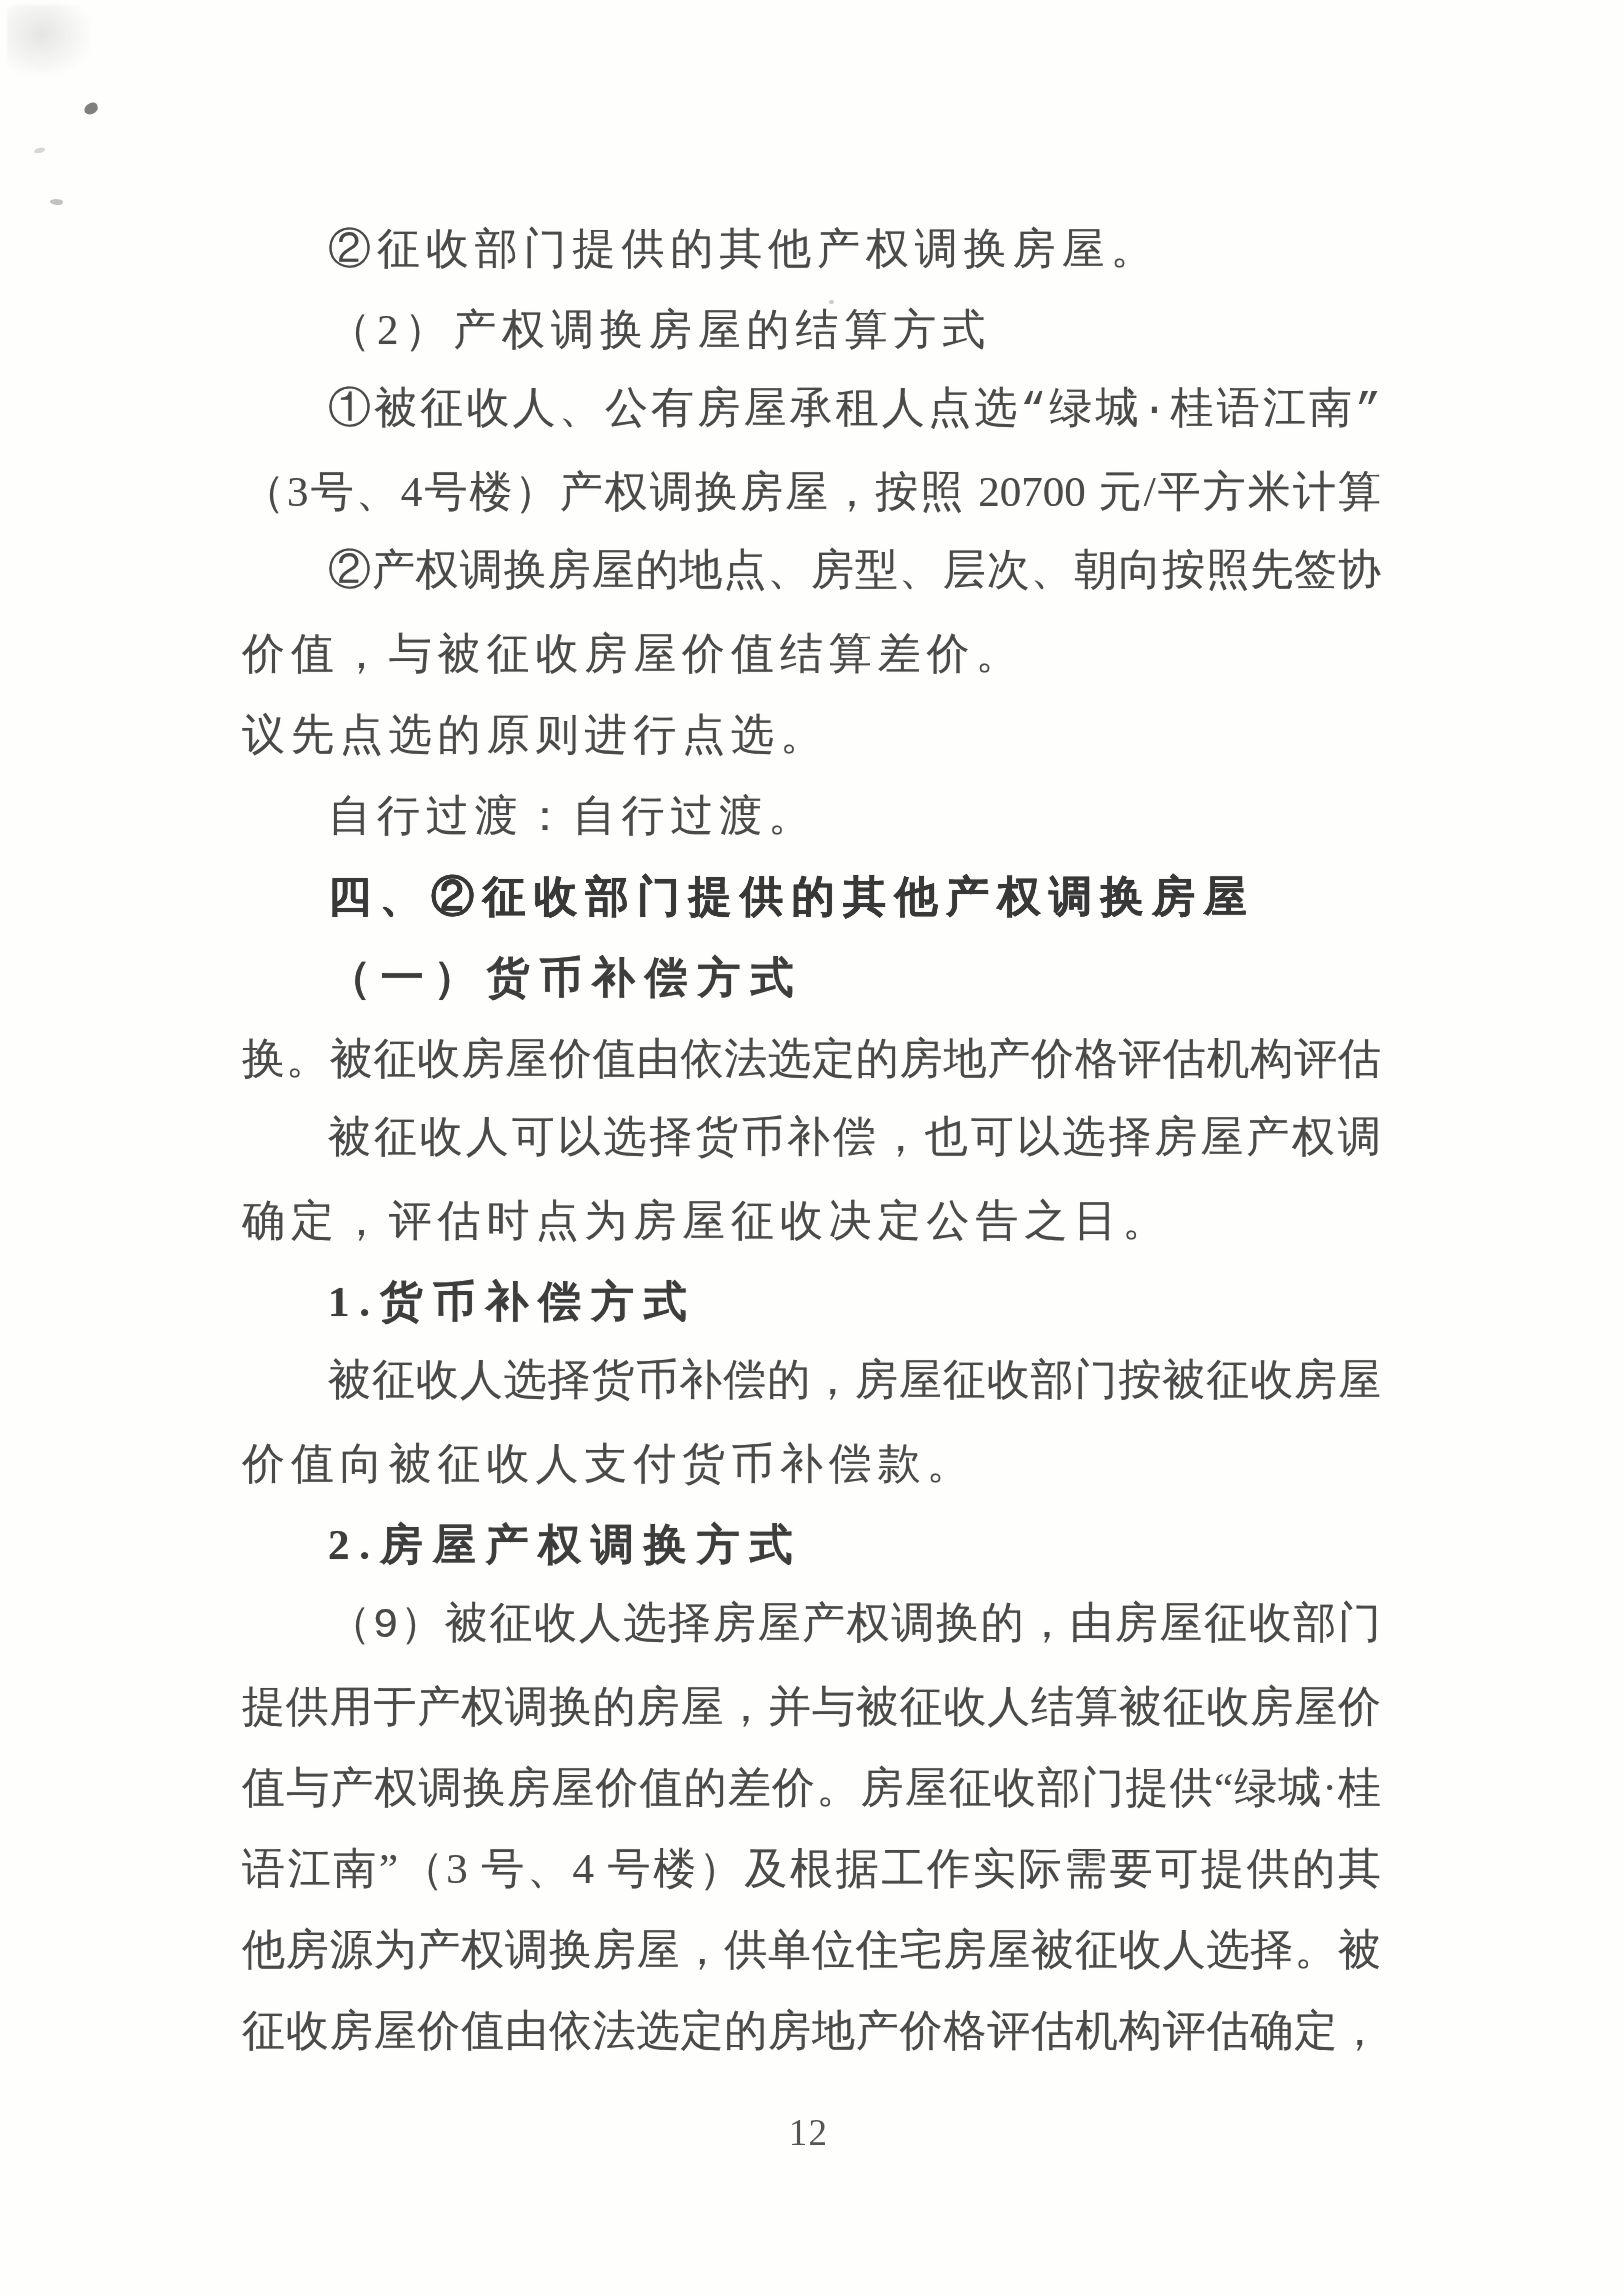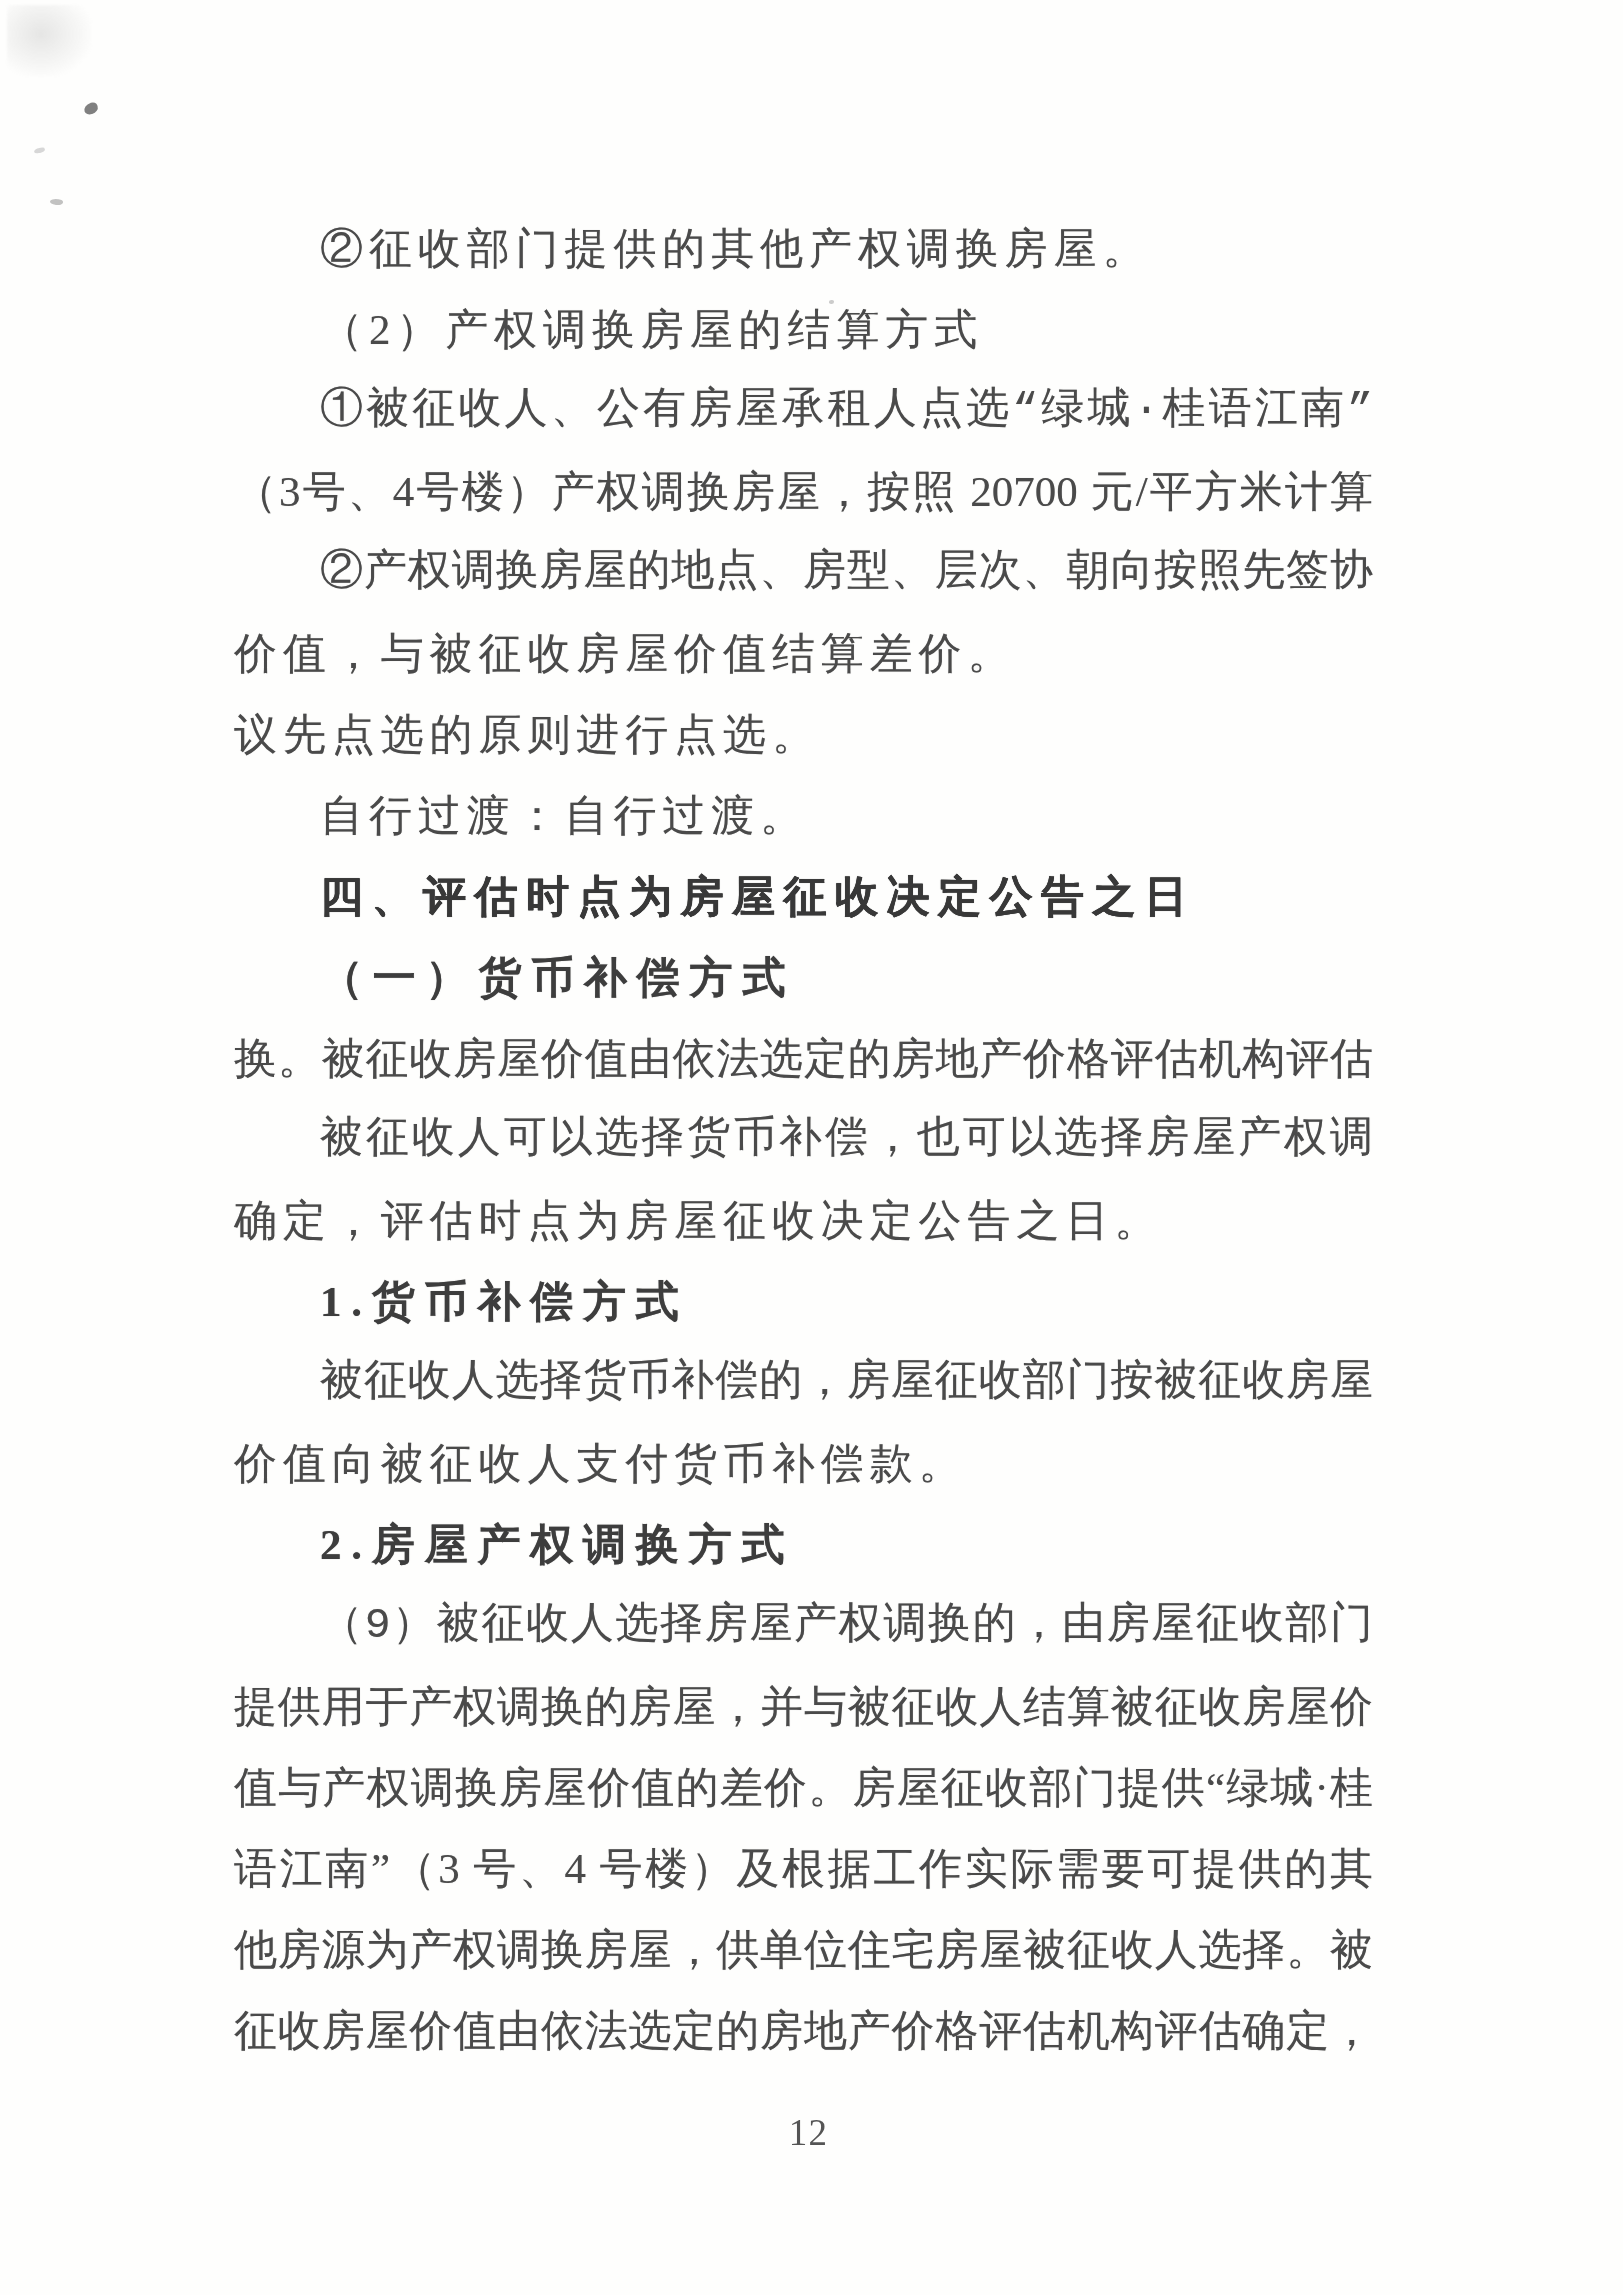--- a/index.html
+++ b/index.html
@@ -11,21 +11,21 @@
     position: relative;
     width: 1623px;
     height: 2295px;
     margin: 0 auto;
     background: #fefefd;
     overflow: hidden;
     font-family: "Liberation Serif", serif;
   }
   .text-block {
     position: absolute;
-    left: 234px;
+    left: 242px;
     top: 208px;
     width: 1139px;
   }
   .line {
     height: 81px;
     line-height: 81px;
     font-size: 43px;
     color: #4a4a4a;
     letter-spacing: 5.9px;
     white-space: nowrap;
@@ -102,21 +102,21 @@
 
   <div class="text-block">
     <div class="line indent">②征收部门提供的其他产权调换房屋。</div>
     <div class="line indent">（2）产权调换房屋的结算方式</div>
     <div class="line j indent">①被征收人、公有房屋承租人点选“绿城·桂语江南”</div>
     <div class="line j">（3号、4号楼）产权调换房屋，按照 20700 元/平方米计算</div>
     <div class="line j indent">②产权调换房屋的地点、房型、层次、朝向按照先签协</div>
     <div class="line">价值，与被征收房屋价值结算差价。</div>
     <div class="line">议先点选的原则进行点选。</div>
     <div class="line indent">自行过渡：自行过渡。</div>
-    <div class="line h1 indent">四、评估时点为房屋征收决定公告之日</div>
+    <div class="line h1 indent">四、②征收部门提供的其他产权调换房屋</div>
     <div class="line h2 indent">（一）货币补偿方式</div>
     <div class="line j">换。被征收房屋价值由依法选定的房地产价格评估机构评估</div>
     <div class="line j indent">被征收人可以选择货币补偿，也可以选择房屋产权调</div>
     <div class="line">确定，评估时点为房屋征收决定公告之日。</div>
     <div class="line h2 indent">1.货币补偿方式</div>
     <div class="line j indent">被征收人选择货币补偿的，房屋征收部门按被征收房屋</div>
     <div class="line">价值向被征收人支付货币补偿款。</div>
     <div class="line h2 indent">2.房屋产权调换方式</div>
     <div class="line j indent">（9）被征收人选择房屋产权调换的，由房屋征收部门</div>
     <div class="line j">提供用于产权调换的房屋，并与被征收人结算被征收房屋价</div>

